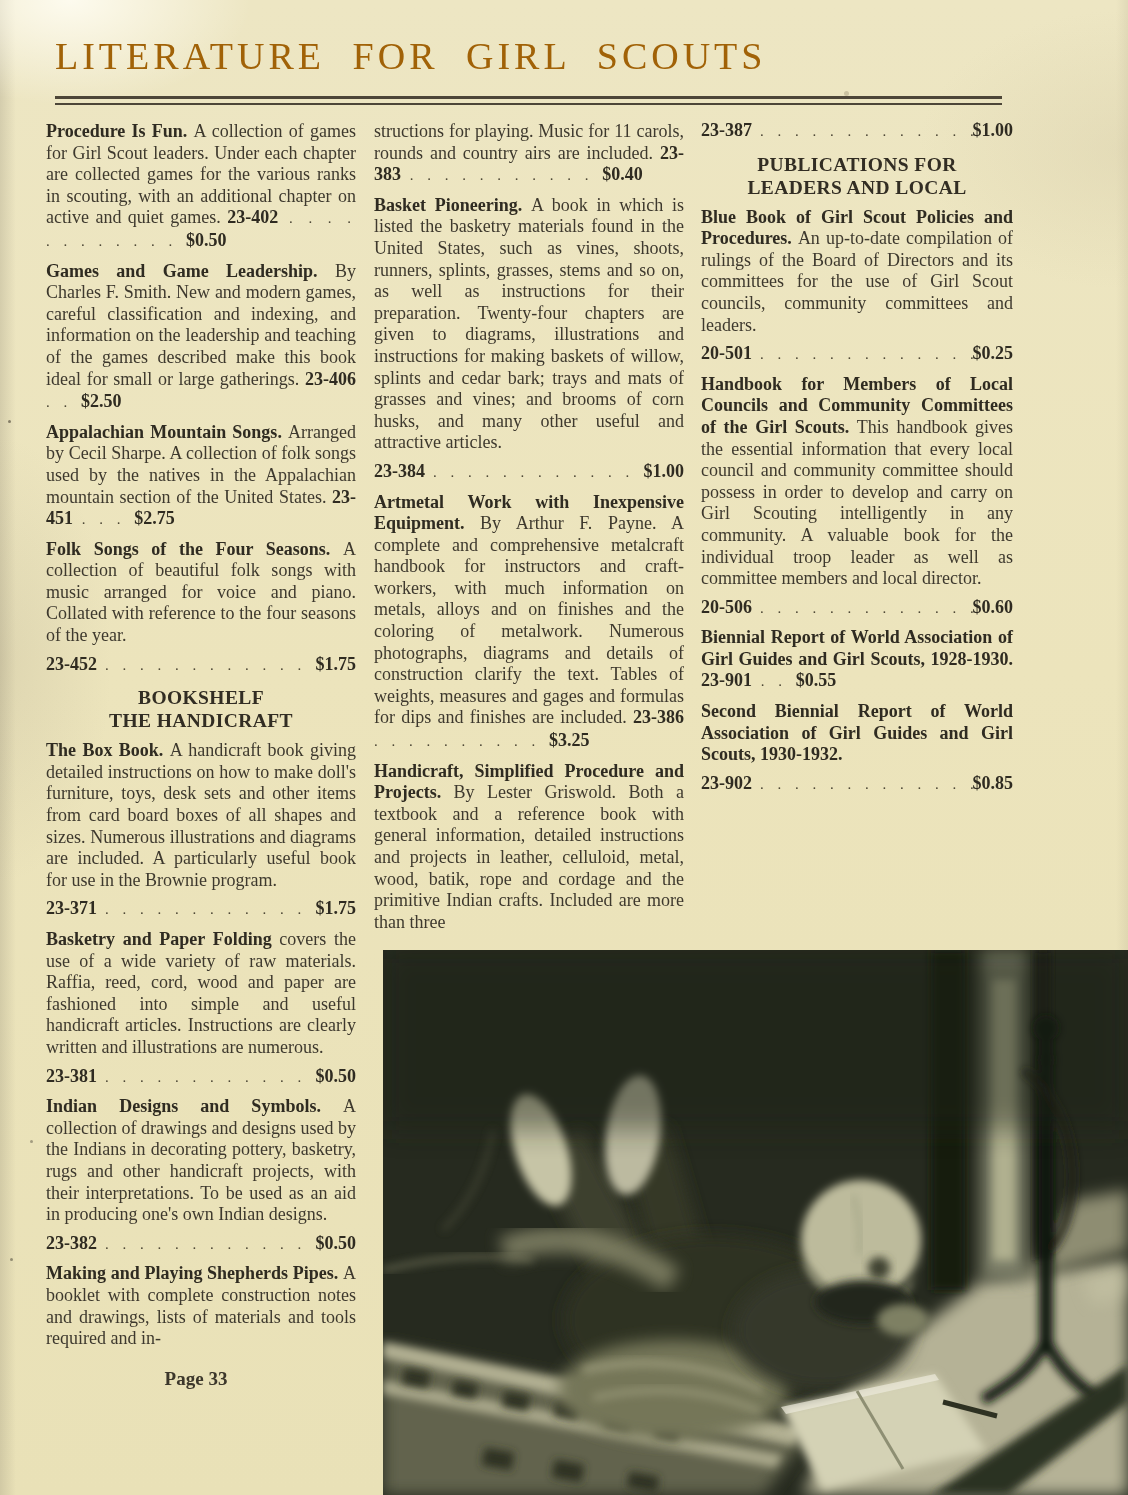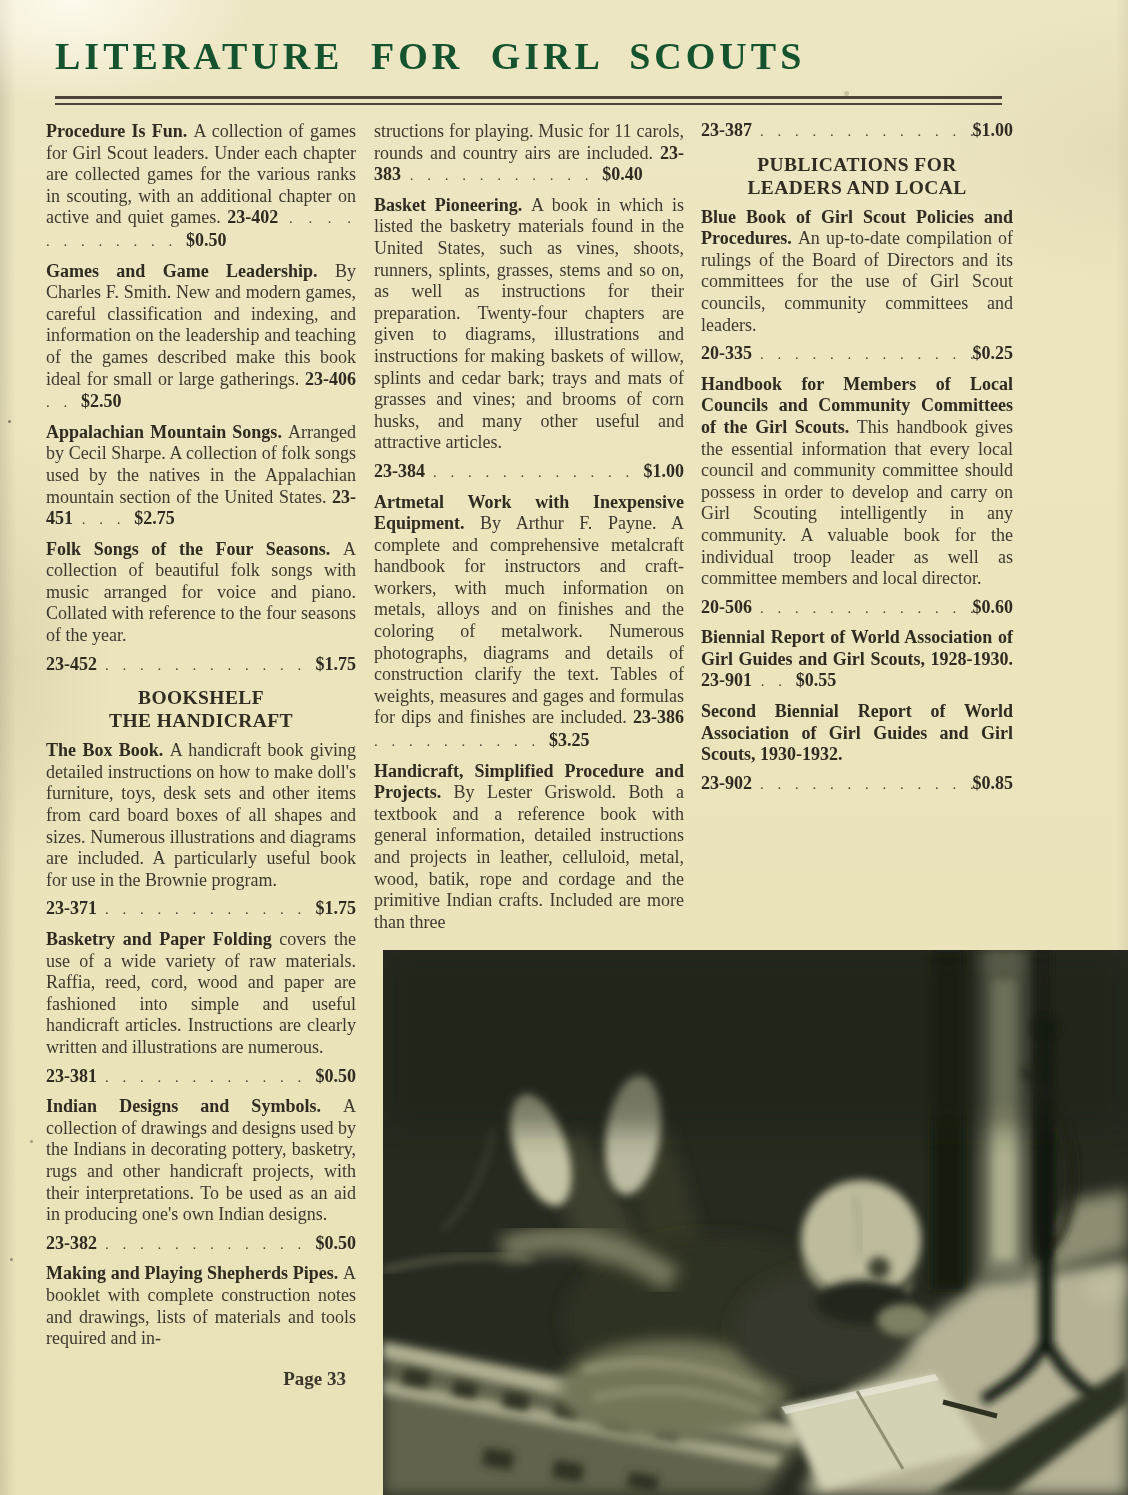--- a/index.html
+++ b/index.html
@@ -16,22 +16,22 @@
       radial-gradient(ellipse 300px 200px at 100% 10%, rgba(210,200,165,0.35), rgba(210,200,165,0) 70%),
       linear-gradient(90deg, rgba(125,118,100,0.22), rgba(125,118,100,0) 16px),
       linear-gradient(270deg, rgba(150,140,115,0.14), rgba(150,140,115,0) 12px),
       linear-gradient(180deg, #ede6c3 0%, #ece4bc 45%, #e9e1b7 100%);
   }
   #specks{position:absolute;left:0;top:0;width:3px;height:3px;border-radius:50%;background:transparent;
     box-shadow: 8px 420px 0 0 rgba(92,86,70,.7), 30px 1140px 0 0 rgba(92,86,70,.5),
                 10px 1258px 0 0 rgba(92,86,70,.6), 845px 92px 0 1px rgba(140,128,100,.35);}
   #header-title{
     position:absolute;left:55px;top:34px;
-    font-size:38px;font-weight:bold;letter-spacing:4px;word-spacing:14px;
-    color:#14532d;white-space:nowrap;
+    font-size:38px;font-weight:normal;letter-spacing:4px;word-spacing:14px;
+    color:#a16207;white-space:nowrap;
   }
   #header-rule{
     position:absolute;left:55px;top:96px;width:947px;height:4px;
     border-top:3px solid #4d4638;border-bottom:2px solid #4d4638;
   }
   .col{
     position:absolute;top:121px;width:310px;
     font-size:18px;line-height:21.6px;color:#3e392e;
     text-align:justify;hyphens:none;
   }
@@ -41,21 +41,21 @@
   .entry{margin:0 0 8px 0;}
   .entry b.t{color:#2f2b21;}
   .entry b{color:#2f2b21;}
   .dots{letter-spacing:5px;font-size:15px;color:#4b4534;}
   .price-line{display:flex;align-items:baseline;margin:-1px 0 8px 0;font-weight:bold;color:#2f2b21;font-family:Liberation Serif, serif;}
   .price-line .leader{flex:1;overflow:hidden;white-space:nowrap;font-weight:normal;
     letter-spacing:5px;font-size:15px;color:#4b4534;padding:0 8px;}
   .heading{text-align:center;font-weight:bold;font-size:19.5px;line-height:23px;
     letter-spacing:0.4px;color:#322d23;margin:10px 0 8px 0;}
   #page-number{
-    position:absolute;left:46px;top:1368px;width:300px;text-align:right;
+    position:absolute;left:46px;top:1368px;width:300px;text-align:center;
     font-size:19px;font-weight:bold;color:#3c372b;
   }
   #photo{position:absolute;left:383px;top:950px;width:745px;height:545px;}
   #photo svg{display:block;}
 </style>
 </head>
 <body>
 
 <div id="paper"></div>
 <div id="specks"></div>
@@ -113,21 +113,21 @@
       <b>23-387</b>
       <span class="leader">. . . . . . . . . . . . . . . . . . . . . . . .</span>
       <b>$1.00</b>
     </div>
     <div class="heading">
       <div>PUBLICATIONS FOR</div>
       <div>LEADERS AND LOCAL</div>
     </div>
     <p class="entry"><b class="t">Blue Book of Girl Scout Policies and Procedures. </b><span>An up-to-date compilation of rulings of the Board of Directors and its committees for the use of Girl Scout councils, community committees and leaders.</span></p>
     <div class="price-line">
-      <b>20-335</b>
+      <b>20-501</b>
       <span class="leader">. . . . . . . . . . . . . . . . . . . . . . . .</span>
       <b>$0.25</b>
     </div>
     <p class="entry"><b class="t">Handbook for Members of Local Councils and Community Committees of the Girl Scouts. </b><span>This handbook gives the essential information that every local council and community committee should possess in order to develop and carry on Girl Scouting intelligently in any community. A valuable book for the individual troop leader as well as committee members and local director.</span></p>
     <div class="price-line">
       <b>20-506</b>
       <span class="leader">. . . . . . . . . . . . . . . . . . . . . . . .</span>
       <b>$0.60</b>
     </div>
     <p class="entry"><b class="t">Biennial Report of World Association of Girl Guides and Girl Scouts, 1928-1930. </b>  <b>23-901</b><span class="dots"> . . </span><b>$0.55</b></p>

